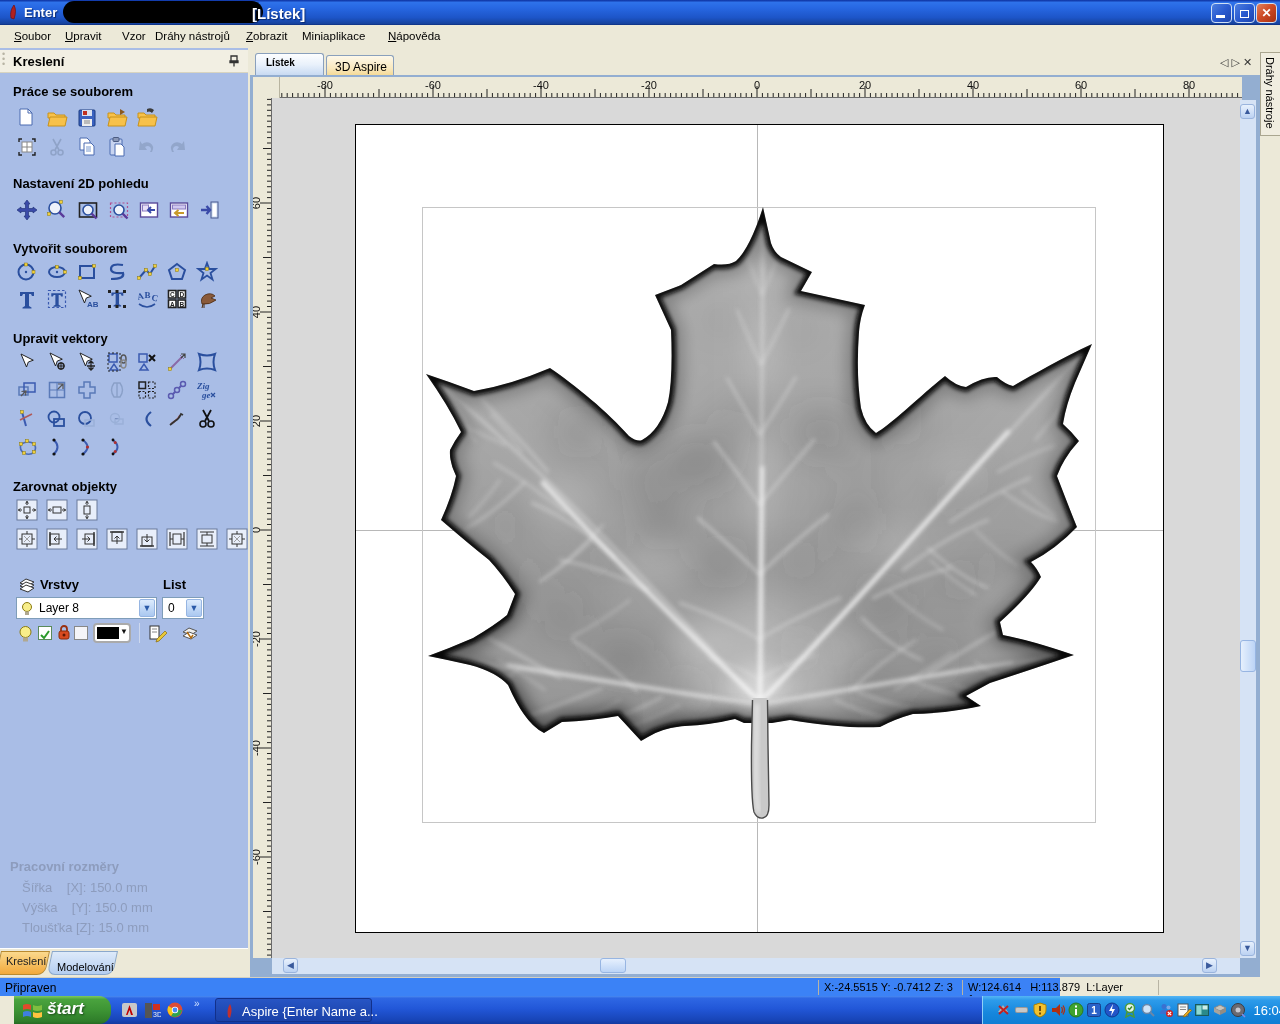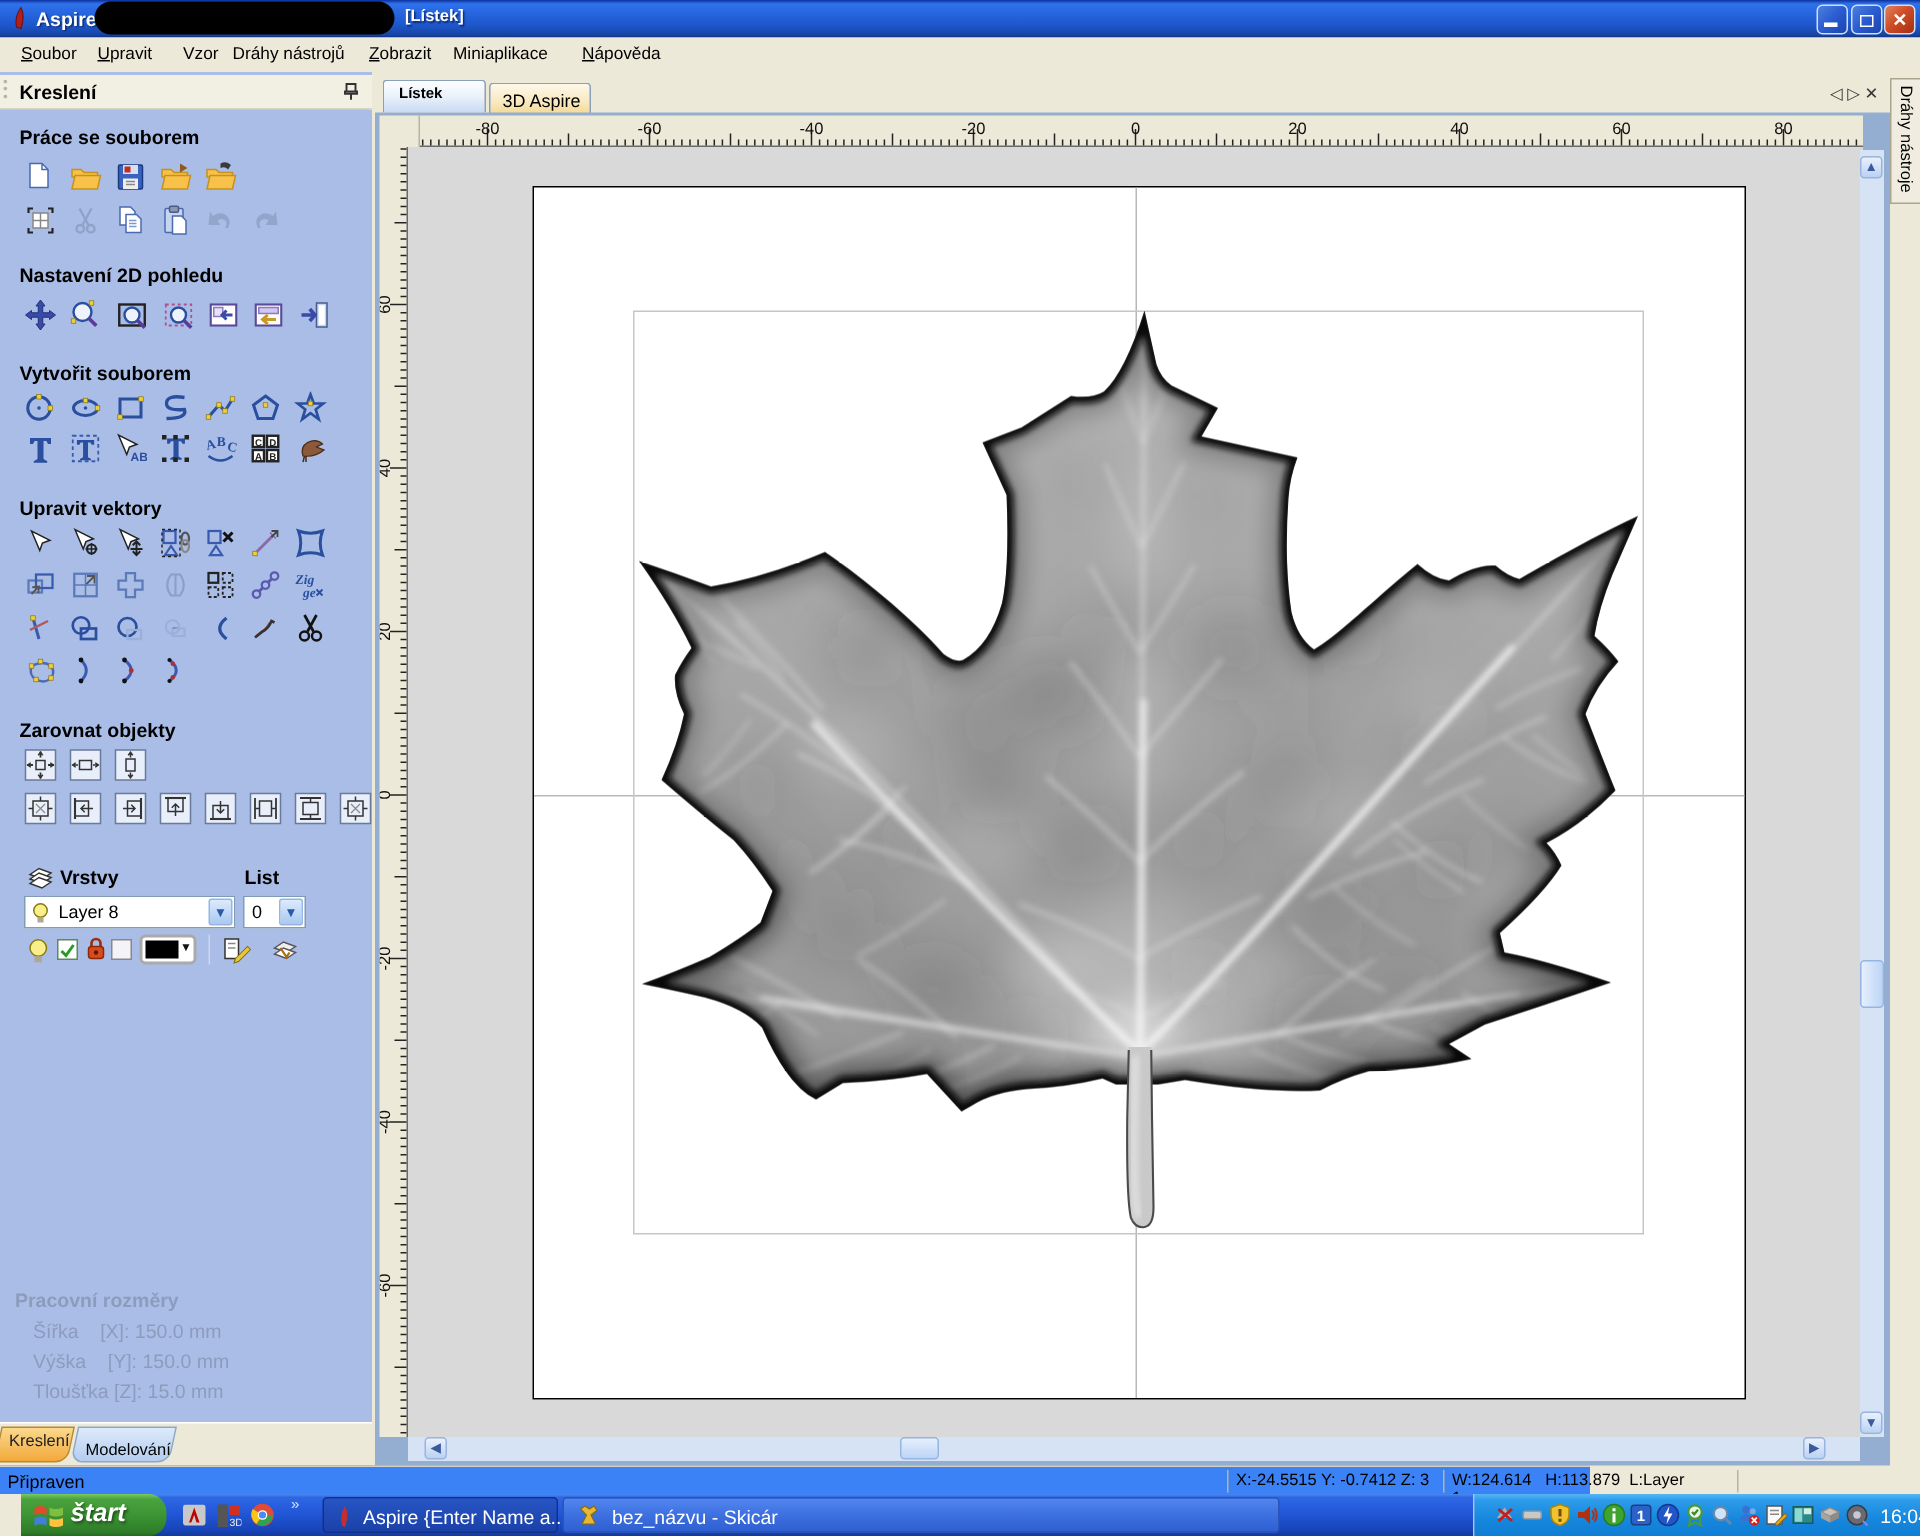--- a/index.html
+++ b/index.html
@@ -56,23 +56,23 @@
 color:#fff;font-size:17px;font-weight:bold;font-style:italic;text-shadow:1px 1px 2px #1c4a1a}
 #tray{right:0;top:0;width:312px;height:28px;background:linear-gradient(180deg,#55b6f4 0%,#2d9bea 15%,#1687dd 60%,#0f7ed4 100%);border-left:1px solid #8fd0f8}
 #clock{position:absolute;right:8px;top:7px;color:#fff;font-size:13px}
 .taskbtn{position:absolute;top:2px;height:24px;border-radius:3px;color:#fff;font-size:13px}
 </style></head>
 <body>
 <div class="abs" id="titlebar">
   <svg class="abs ticon" viewBox="0 0 16 16">
       <path d="M8 1 C5 5 4 9 5 14 L8 15 C10 9 10 5 8 1 Z" fill="#b02020" stroke="#701010" stroke-width="0.7"></path>
     </svg>
-  <span class="abs ttext" style="left:24px;font-size:13px">Aspire</span>
+  <span class="abs ttext" style="left:24px;font-size:13px">Enter</span>
   <div class="abs" id="blackblob"></div>
-  <span class="abs ttext" style="left:270px;font-size:11px">[Lístek]</span>
+  <span class="abs ttext" style="left:252px;font-size:15px">[Lístek]</span>
   <div class="abs tbtn" id="btn-min">
       <span style="position:absolute;left:4px;top:11px;width:9px;height:3px;background:#fff"></span>
     </div>
   <div class="abs tbtn" id="btn-max">
       <span style="position:absolute;left:5px;top:6px;width:9px;height:8px;border:1px solid #fff"></span>
     </div>
   <div class="abs tbtn" id="btn-close">✕</div>
 </div>
 <div class="abs" id="menubar">
   <span style="left:14px"><u>S</u>oubor</span>
@@ -1100,26 +1100,20 @@
       <circle cx="8" cy="8" r="3.2" fill="#fff"></circle>
       <circle cx="8" cy="8" r="2.4" fill="#4a8af4"></circle>
     </svg>
 <span class="abs" style="left:180px;top:2px;color:#cfe0ff;font-size:10px">»</span>
 <div class="taskbtn" style="left:201px;width:157px;background:linear-gradient(180deg,#2755c4,#1a41a8);border:1px solid #12308a">
   <svg style="position:absolute;left:8px;top:5px" width="12" height="14" viewBox="0 0 12 14">
         <path d="M6 0 C3.5 4 3 8 4 13 L6 14 C8 8 8 4 6 0 Z" fill="#c03030"></path>
       </svg>
   <span style="position:absolute;left:26px;top:5px;white-space:nowrap">Aspire {Enter Name a...</span>
 </div>
-<div class="taskbtn" style="left:361px;width:478px;background:linear-gradient(180deg,#5186ef,#3a6cdd 60%,#2f5fd0);border:1px solid #2a54b8">
-  <svg style="position:absolute;left:9px;top:4px" width="15" height="15" viewBox="0 0 15 15">
-        <path d="M2 3 L5 1 L8 3 L11 1 L13 4 L9 7 L12 13 L3 13 L6 7 Z" fill="#e8b830" stroke="#8a6a10" stroke-width="0.8"></path>
-      </svg>
-  <span style="position:absolute;left:32px;top:5px;white-space:nowrap">bez_názvu - Skicár</span>
-</div>
 
   <div class="abs" id="tray">
       <svg style="position:absolute;left:13px;top:6px" width="16" height="16" viewBox="0 0 16 16">
         <path d="M2 10 L7 3 L12 10 Z" fill="#b0b0b0"></path>
         <path d="M3 4 L12 12 M12 4 L3 12" stroke="#c02020" stroke-width="2"></path>
       </svg>
       <svg style="position:absolute;left:31px;top:6px" width="16" height="16" viewBox="0 0 16 16">
         <rect x="1" y="5" width="13" height="6" rx="2" fill="#9a9a9a"></rect>
         <rect x="2" y="6" width="11" height="4" rx="1" fill="#c8c8c8"></rect>
       </svg>

